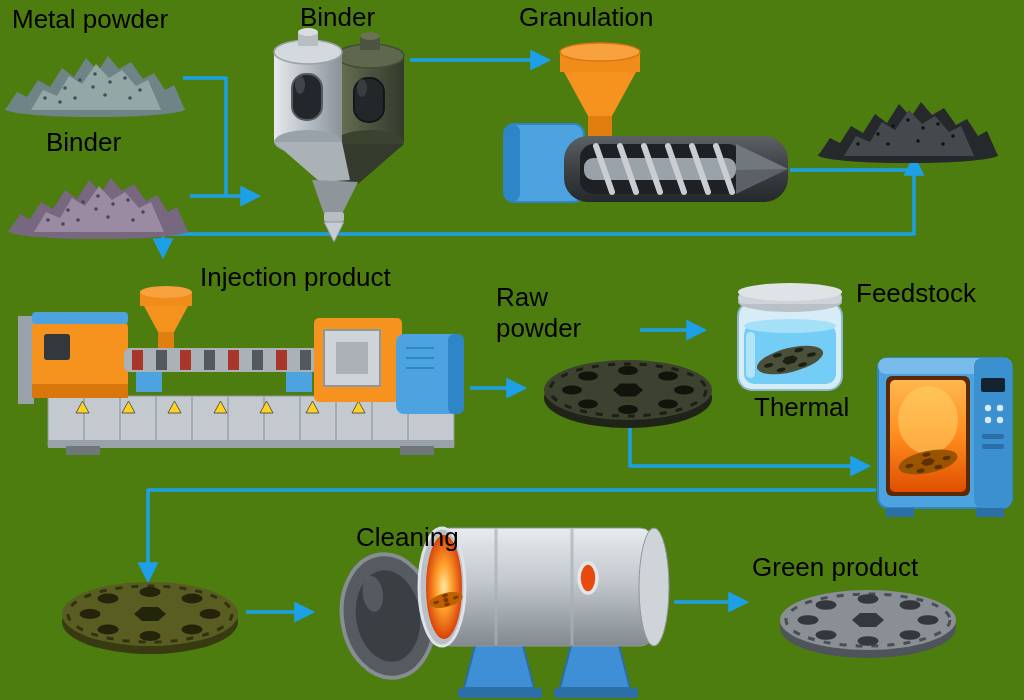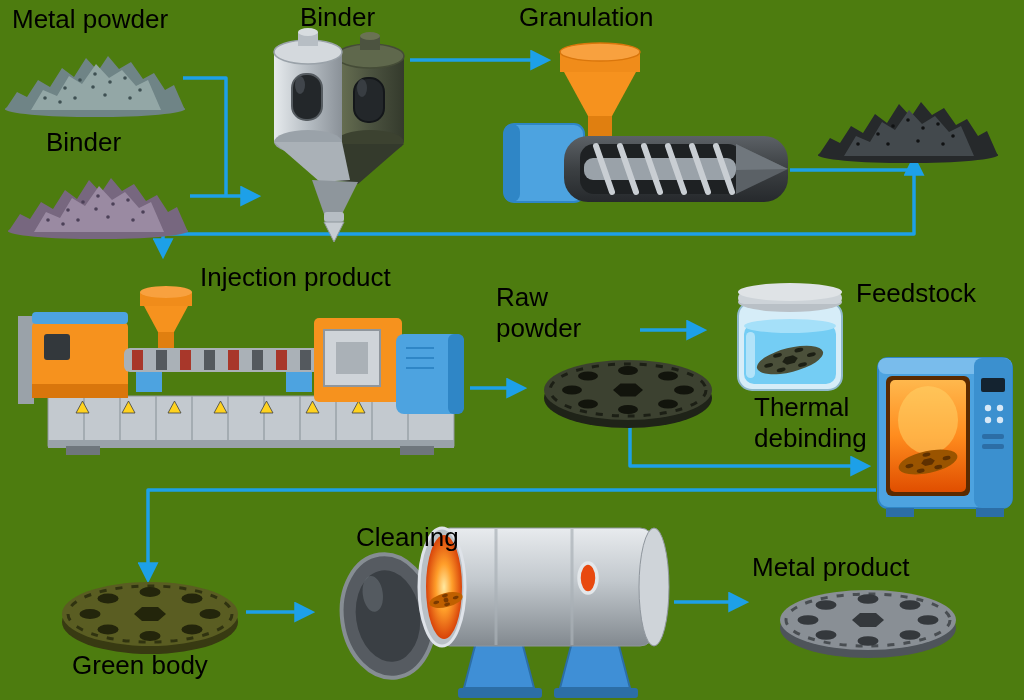--- a/index.html
+++ b/index.html
@@ -365,19 +365,17 @@
   <div class="lbl" style="left:300px;top:2px">Binder</div>
   <div class="lbl" style="left:519px;top:2px">Granulation</div>
   <div class="lbl" style="left:200px;top:262px">Injection product</div>
   <div class="lbl" style="left:496px;top:282px">
     <div>Raw</div>
     <div>powder</div>
   </div>
   <div class="lbl" style="left:856px;top:278px">Feedstock</div>
   <div class="lbl" style="left:754px;top:392px">
     <div>Thermal</div>
-    <div>debinding</div>
   </div>
   <div class="lbl" style="left:356px;top:522px">Cleaning</div>
-  <div class="lbl" style="left:72px;top:650px">Green body</div>
-  <div class="lbl" style="left:752px;top:552px">Metal product</div>
+  <div class="lbl" style="left:752px;top:552px">Green product</div>
 
 </div>
 
 </body></html>

